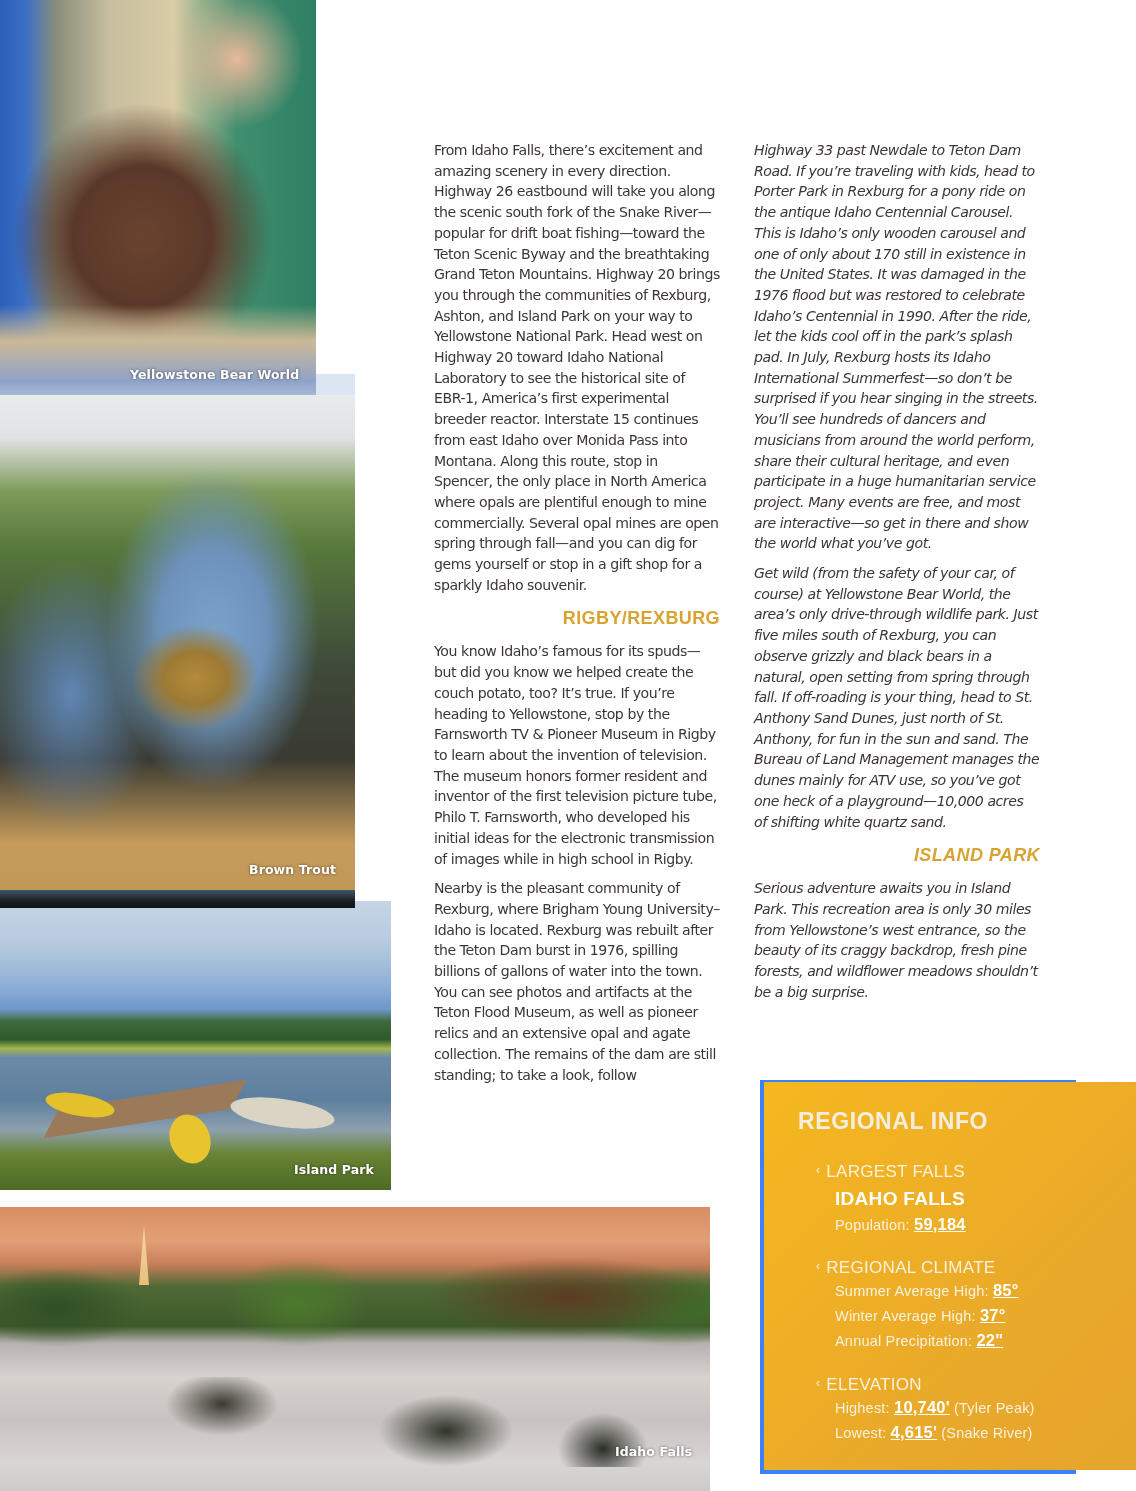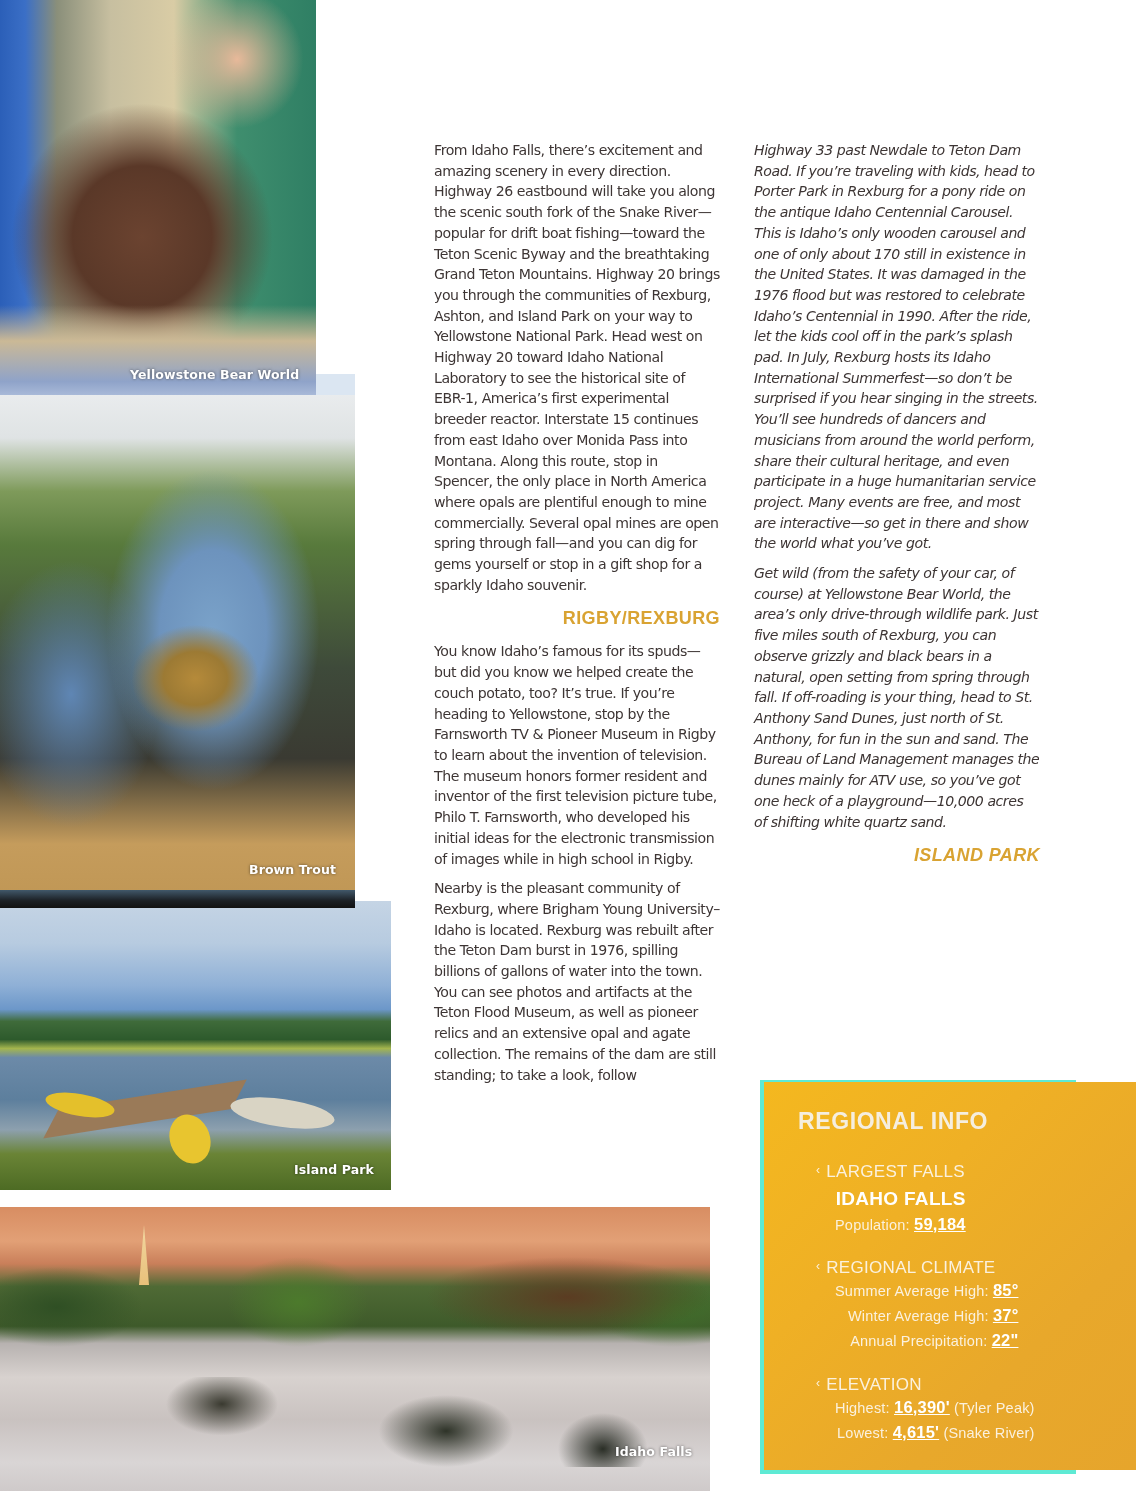--- a/index.html
+++ b/index.html
@@ -125,22 +125,21 @@
       letter-spacing: 0.4px;
       margin: 12px 0 12px 0;
       line-height: 22px;
       text-align: right;
     }
 
     
     #info-box {
       position: absolute;
       left: 760px; top: 1080px; width: 316px; height: 394px;
-      background: #5eead4;
-      text-align: right;
+      background: #3b82f6;
     }
     #info-inner {
       position: absolute;
       left: 4px; top: 2px; width: 372px; height: 388px;
       background: linear-gradient(135deg, #f4b81f 0%, #efb025 35%, #e8a82b 70%, #e6a52c 100%);
     }
     #info-title {
       position: absolute;
       left: 34px; top: 26px;
       color: #f5eedf;
@@ -226,20 +225,21 @@
   <p>From Idaho Falls, there’s excitement and amazing scenery in every direction. Highway 26 eastbound will take you along the scenic south fork of the Snake River—popular for drift boat fishing—toward the Teton Scenic Byway and the breathtaking Grand Teton Mountains. Highway 20 brings you through the communities of Rexburg, Ashton, and Island Park on your way to Yellowstone National Park. Head west on Highway 20 toward Idaho National Laboratory to see the historical site of EBR-1, America’s first experimental breeder reactor. Interstate 15 continues from east Idaho over Monida Pass into Montana. Along this route, stop in Spencer, the only place in North America where opals are plentiful enough to mine commercially. Several opal mines are open spring through fall—and you can dig for gems yourself or stop in a gift shop for a sparkly Idaho souvenir.</p>
   <div class="section-heading">RIGBY/REXBURG</div>
   <p>You know Idaho’s famous for its spuds—but did you know we helped create the couch potato, too? It’s true. If you’re heading to Yellowstone, stop by the Farnsworth TV &amp; Pioneer Museum in Rigby to learn about the invention of television. The museum honors former resident and inventor of the first television picture tube, Philo T. Farnsworth, who developed his initial ideas for the electronic transmission of images while in high school in Rigby.</p>
   <p>Nearby is the pleasant community of Rexburg, where Brigham Young University–Idaho is located. Rexburg was rebuilt after the Teton Dam burst in 1976, spilling billions of gallons of water into the town. You can see photos and artifacts at the Teton Flood Museum, as well as pioneer relics and an extensive opal and agate collection. The remains of the dam are still standing; to take a look, follow</p>
 </div>
 
 <div class="col" id="col-right">
   <p>Highway 33 past Newdale to Teton Dam Road. If you’re traveling with kids, head to Porter Park in Rexburg for a pony ride on the antique Idaho Centennial Carousel. This is Idaho’s only wooden carousel and one of only about 170 still in existence in the United States. It was damaged in the 1976 flood but was restored to celebrate Idaho’s Centennial in 1990. After the ride, let the kids cool off in the park’s splash pad. In July, Rexburg hosts its Idaho International Summerfest—so don’t be surprised if you hear singing in the streets. You’ll see hundreds of dancers and musicians from around the world perform, share their cultural heritage, and even participate in a huge humanitarian service project. Many events are free, and most are interactive—so get in there and show the world what you’ve got.</p>
   <p>Get wild (from the safety of your car, of course) at Yellowstone Bear World, the area’s only drive-through wildlife park. Just five miles south of Rexburg, you can observe grizzly and black bears in a natural, open setting from spring through fall. If off-roading is your thing, head to St. Anthony Sand Dunes, just north of St. Anthony, for fun in the sun and sand. The Bureau of Land Management manages the dunes mainly for ATV use, so you’ve got one heck of a playground—10,000 acres of shifting white quartz sand.</p>
   <div class="section-heading">ISLAND PARK</div>
+  <p>Serious adventure awaits you in Island Park. This recreation area is only 30 miles from Yellowstone’s west entrance, so the beauty of its craggy backdrop, fresh pine forests, and wildflower meadows shouldn’t be a big surprise.</p>
 </div>
 
 <div id="info-box">
   <div id="info-inner">
     <div id="info-title">REGIONAL INFO</div>
 
     <div class="info-group" style="top:80px;">
       <div class="info-label">
         <span class="chev">‹</span>
         <span>LARGEST FALLS</span>
@@ -270,21 +270,21 @@
       </div>
     </div>
 
     <div class="info-group" style="top:293px;">
       <div class="info-label">
         <span class="chev">‹</span>
         <span>ELEVATION</span>
       </div>
       <div class="info-line">
         <span>Highest:</span>
-        <b>16,390'</b>
+        <b>10,740'</b>
         <span>(Tyler Peak)</span>
       </div>
       <div class="info-line">
         <span>Lowest:</span>
         <b>4,615'</b>
         <span>(Snake River)</span>
       </div>
     </div>
   </div>
 </div>

